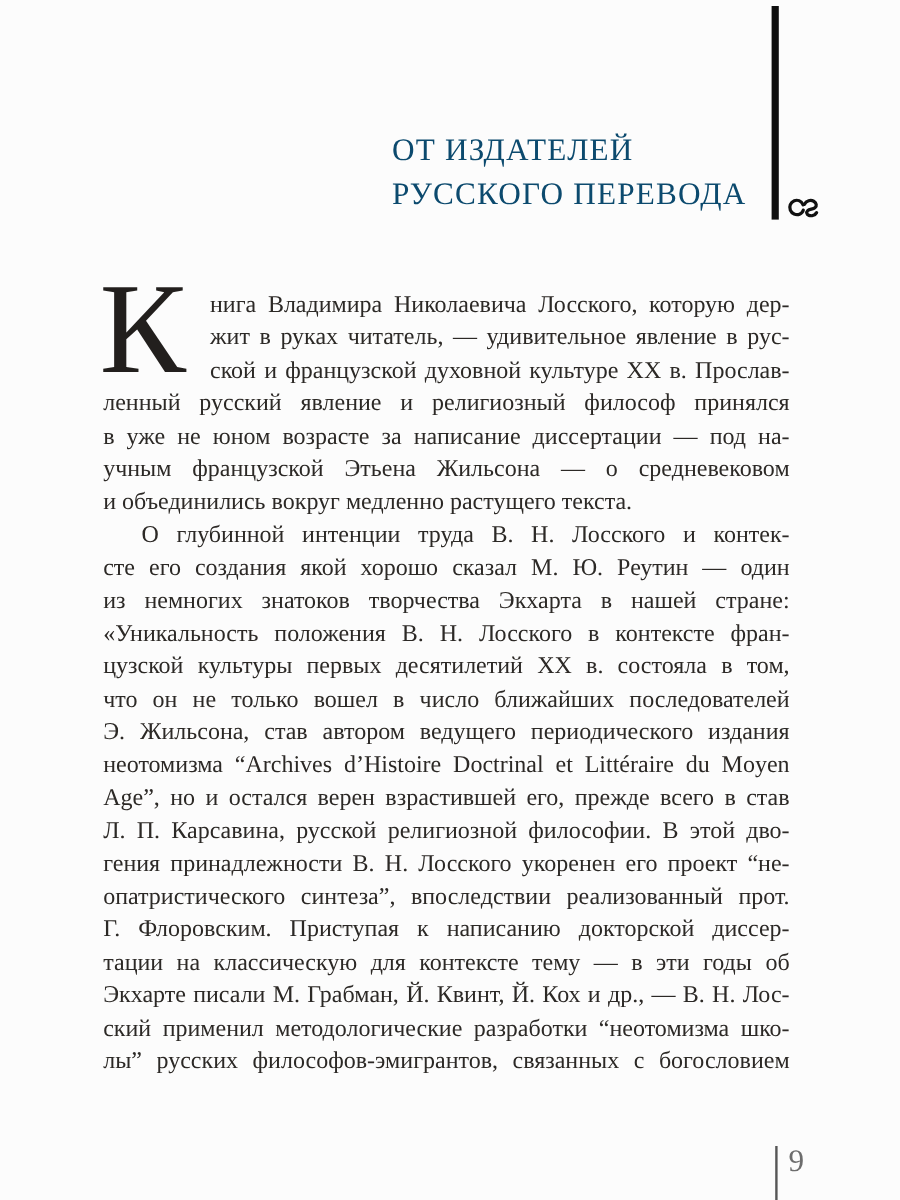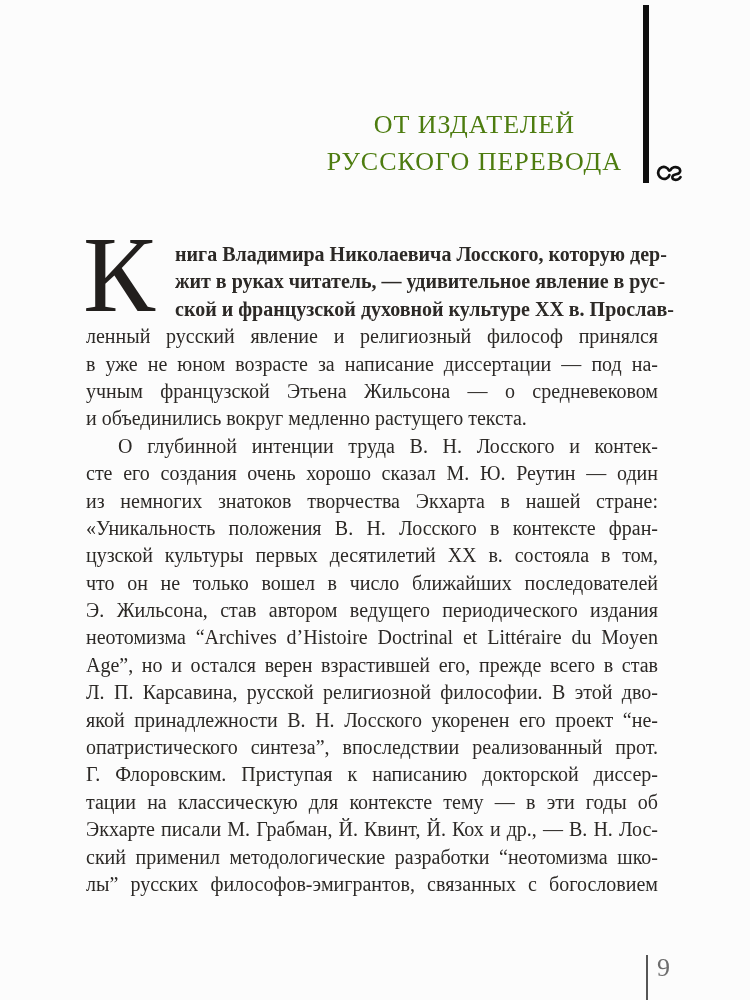--- a/index.html
+++ b/index.html
@@ -9,25 +9,25 @@
     font-family: "Liberation Serif", "DejaVu Serif", serif;
     color: #2c2926;
     overflow: hidden;
   }
   .page { position: relative; width: 750px; height: 1000px; }
 
   
   .title-block {
     position: absolute;
     top: 106px; right: 128px;
-    text-align: center;
+    text-align: left;
     font-size: 26px;
     line-height: 37px;
     letter-spacing: 1px;
-    color: #4d7c0f;
+    color: #0c4a6e;
     white-space: nowrap;
   }
   .title-bar {
     position: absolute;
     left: 643px; top: 5px;
     width: 6px; height: 178px;
     background: #0f0f0f;
   }
   .ornament {
     position: absolute;
@@ -49,21 +49,21 @@
     color: #221f1d;
   }
   .line {
     height: 27.4px;
     line-height: 27.4px;
     font-size: 20px;
     text-align: justify;
     text-align-last: justify;
     white-space: nowrap;
   }
-  .line.beside { padding-left: 89px; font-weight: bold; }
+  .line.beside { padding-left: 89px; }
   .line.ind { text-indent: 32px; }
   .line.pend { text-align-last: left; white-space: normal; }
 
   
   .folio-rule {
     position: absolute;
     left: 646px; top: 955px;
     width: 2px; height: 45px;
     background: #565656;
   }
@@ -97,30 +97,30 @@
     <span class="dropcap">К</span>
     <div>
         <div class="line beside">нига Владимира Николаевича Лосского, которую дер-</div>
         <div class="line beside">жит в руках читатель, — удивительное явление в рус-</div>
         <div class="line beside">ской и французской духовной культуре XX в. Прослав-</div>
         <div class="line">ленный русский явление и религиозный философ принялся</div>
         <div class="line">в уже не юном возрасте за написание диссертации — под на-</div>
         <div class="line">учным французской Этьена Жильсона — о средневековом</div>
         <div class="line pend">и объединились вокруг медленно растущего текста.</div>
         <div class="line ind">О глубинной интенции труда В. Н. Лосского и контек-</div>
-        <div class="line">сте его создания очень хорошо сказал М. Ю. Реутин — один</div>
+        <div class="line">сте его создания якой хорошо сказал М. Ю. Реутин — один</div>
         <div class="line">из немногих знатоков творчества Экхарта в нашей стране:</div>
         <div class="line">«Уникальность положения В. Н. Лосского в контексте фран-</div>
         <div class="line">цузской культуры первых десятилетий XX в. состояла в том,</div>
         <div class="line">что он не только вошел в число ближайших последователей</div>
         <div class="line">Э. Жильсона, став автором ведущего периодического издания</div>
         <div class="line">неотомизма “Archives d’Histoire Doctrinal et Littéraire du Moyen</div>
         <div class="line">Age”, но и остался верен взрастившей его, прежде всего в став</div>
         <div class="line">Л. П. Карсавина, русской религиозной философии. В этой дво-</div>
-        <div class="line">якой принадлежности В. Н. Лосского укоренен его проект “не-</div>
+        <div class="line">гения принадлежности В. Н. Лосского укоренен его проект “не-</div>
         <div class="line">опатристического синтеза”, впоследствии реализованный прот.</div>
         <div class="line">Г. Флоровским. Приступая к написанию докторской диссер-</div>
         <div class="line">тации на классическую для контексте тему — в эти годы об</div>
         <div class="line">Экхарте писали М. Грабман, Й. Квинт, Й. Кох и др., — В. Н. Лос-</div>
         <div class="line">ский применил методологические разработки “неотомизма шко-</div>
         <div class="line">лы” русских философов-эмигрантов, связанных с богословием</div>
       </div>
   </div>
 
   <div class="folio-rule"></div>

